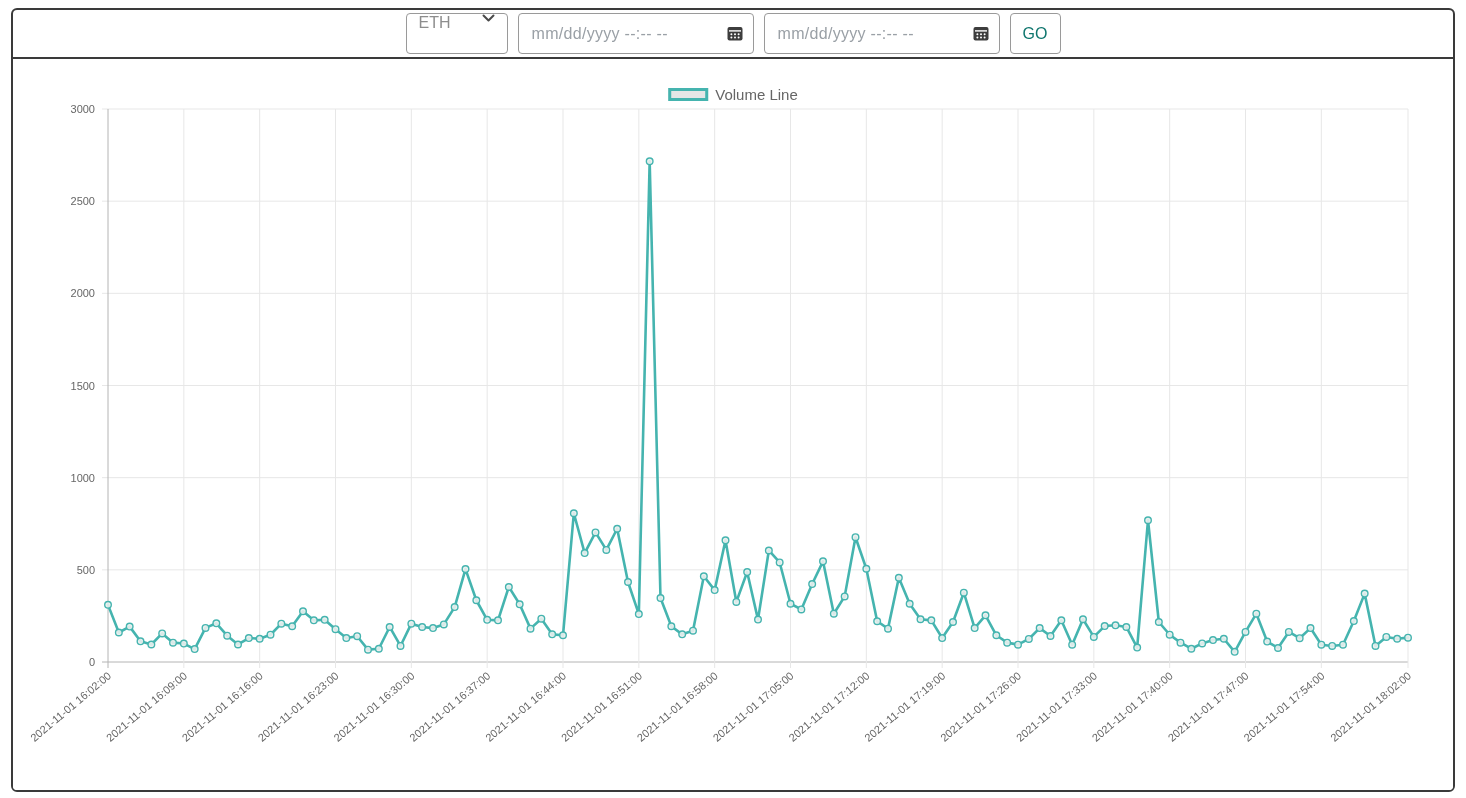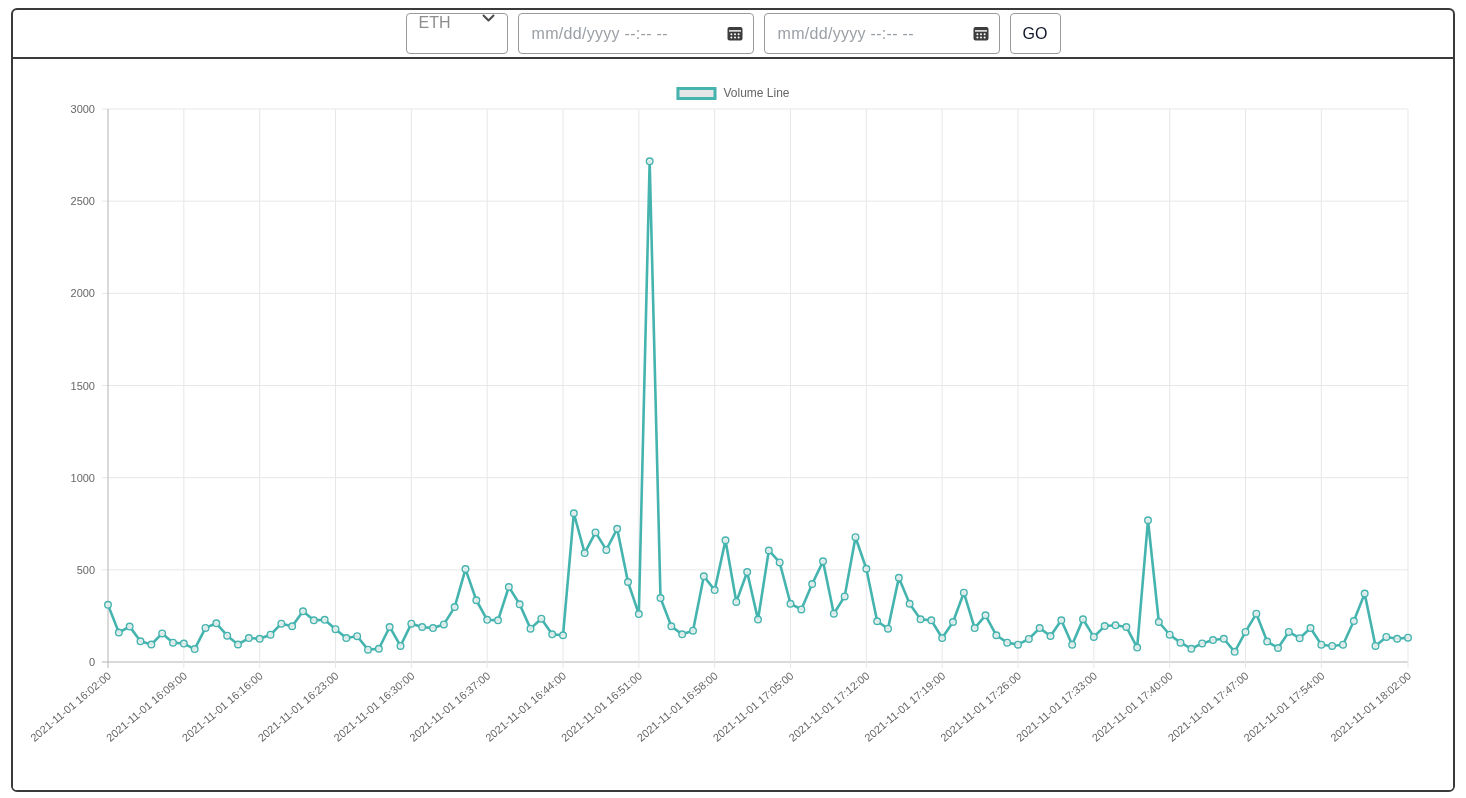--- a/index.html
+++ b/index.html
@@ -19,30 +19,30 @@
   .dt-field { position: relative; width: 236px; height: 41px; }
   .dt-field input {
     width: 100%; height: 100%; border: 1px solid #9a9a9a; border-radius: 4px;
     padding: 0 38px 0 13px; font-size: 16px; color: #a16207;
     font-family: "Liberation Sans", sans-serif; outline: none; background: #fff;
   }
   .dt-field input::placeholder { color: #9aa0a6; letter-spacing: .3px; }
   .cal-icon { position: absolute; right: 10px; top: 12px; cursor: pointer; }
   .go-btn {
     width: 51px; height: 41px; border: 1px solid #9a9a9a; border-radius: 4px;
-    background: #fff; color: #0f172a; font-size: 16px; cursor: pointer;
+    background: #fff; color: #0f766e; font-size: 16px; cursor: pointer;
     font-family: "Liberation Sans", sans-serif;
   }
   .chart-area { position: relative; height: 731px; background: #fff; }
   .legend {
     position: absolute; top: 27px; left: 50%; transform: translateX(-50%);
     display: flex; align-items: center; gap: 7px; cursor: pointer; z-index: 2;
   }
   .legend-swatch { width: 40px; height: 13px; background: #e6e6e6; border: 3px solid #45b4af; }
-  .legend-label { font-size: 12px; color: #666; }
+  .legend-label { font-size: 15px; color: #666; }
   svg.chart { display: block; width: 1440px; height: 729px; }
   svg.chart text.tick { font-family: "Liberation Sans", sans-serif; font-size: 11px; fill: #666; }
 </style>
 </head>
 <body>
 
 <div class="wrap">
   <div class="container">
 
     <div class="toolbar">

